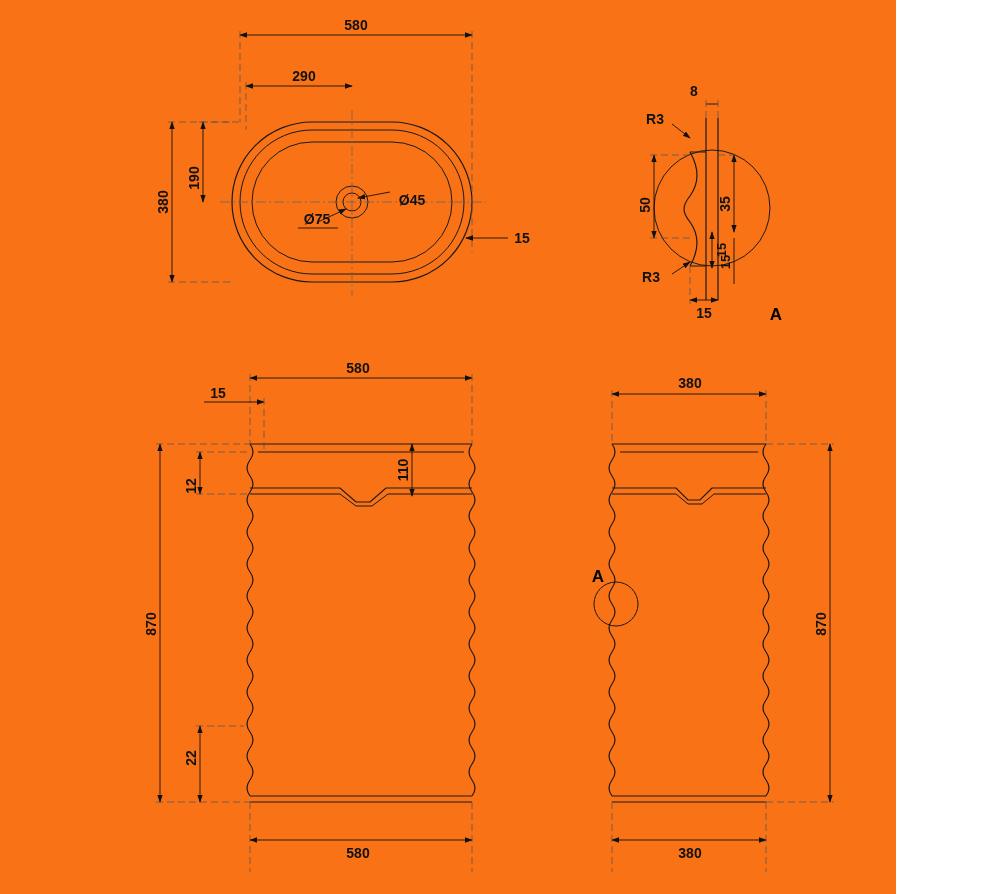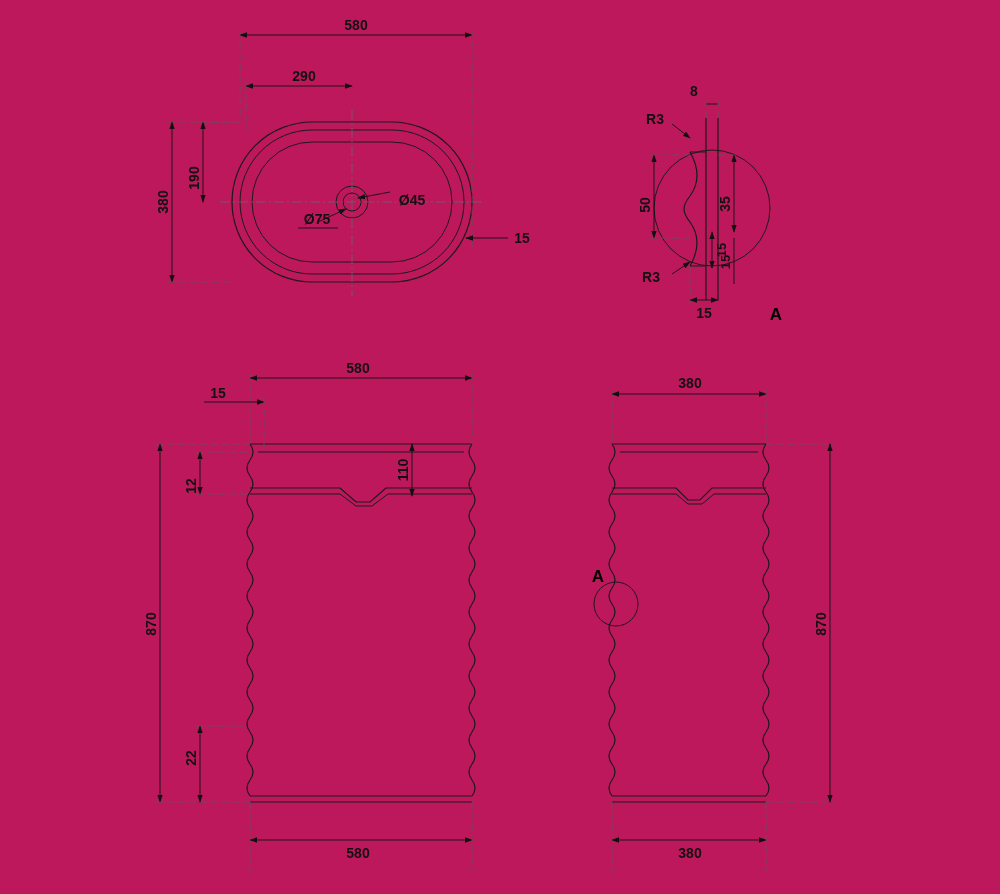--- a/index.html
+++ b/index.html
@@ -1,17 +1,17 @@
 <!DOCTYPE html>
 <html><head>
 <meta charset="utf-8">
 <style>
   html,body{margin:0;padding:0;background:#ffffff;}
   body{width:1000px;height:894px;font-family:"Liberation Sans",sans-serif;color:#000;}
-  #sheet{position:relative;width:1000px;height:894px;overflow:hidden;background:#be185d;}
+  #sheet{position:relative;width:896px;height:894px;overflow:hidden;background:#f97316;}
   svg{position:absolute;left:0;top:0;}
   .dim{font-family:"Liberation Sans",sans-serif;font-size:14px;font-weight:bold;fill:#111;}
   .dim-sm{font-family:"Liberation Sans",sans-serif;font-size:13px;font-weight:bold;fill:#111;}
   .lbl{font-family:"Liberation Sans",sans-serif;font-size:17px;font-weight:bold;fill:#000;}
   .obj{fill:none;stroke:#1a1a1a;stroke-width:1.2;}
   .obj-thin{fill:none;stroke:#1a1a1a;stroke-width:1;}
   .dimline{stroke:#111;stroke-width:0.9;fill:none;}
   .extline{stroke:#555;stroke-width:0.8;fill:none;stroke-dasharray:7 4;}
   .centerline{stroke:#666;stroke-width:0.8;fill:none;stroke-dasharray:10 3 2 3;}
   .arrowhead{fill:#111;}

